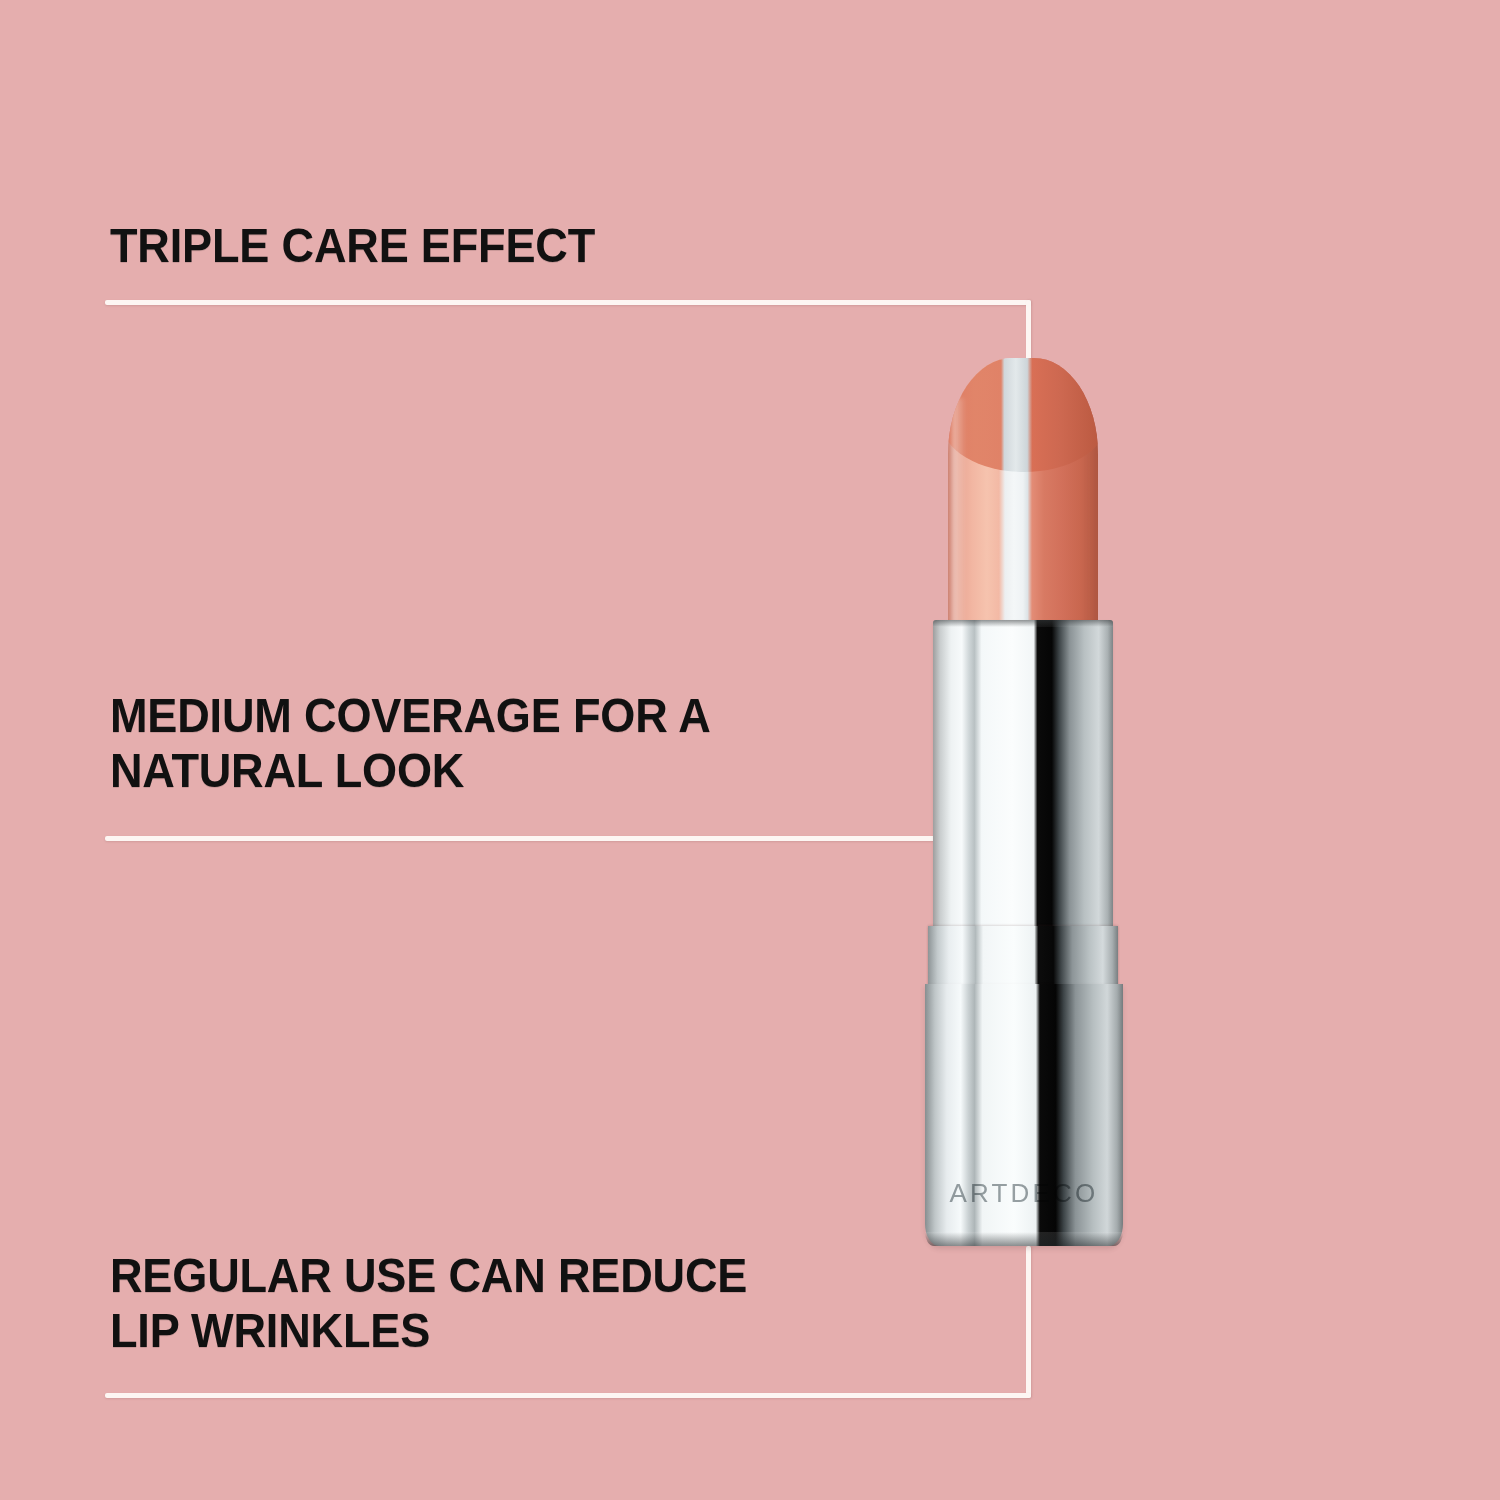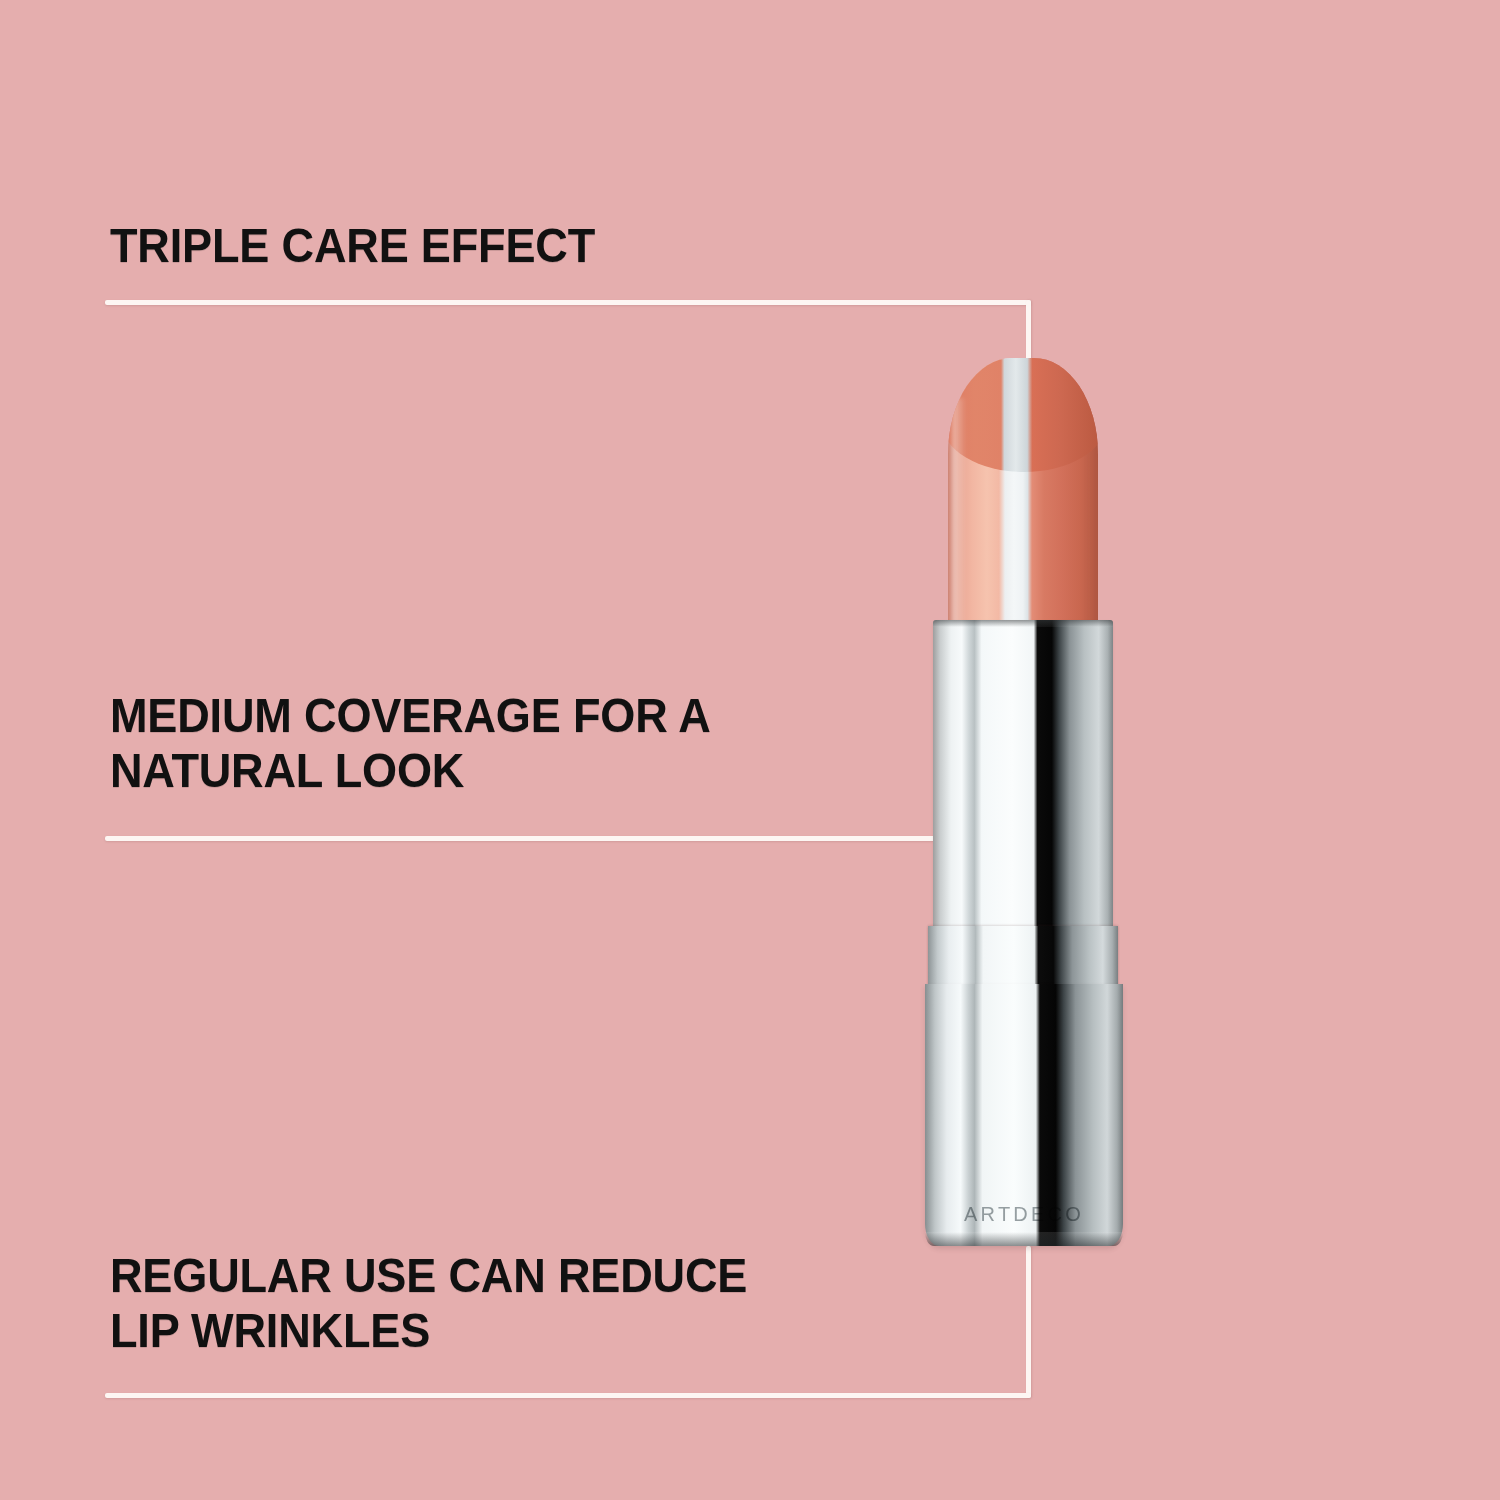--- a/index.html
+++ b/index.html
@@ -244,28 +244,27 @@
     border-radius: 0 0 14px 14px / 0 0 22px 22px;
   }
 
   
   #brand-logo {
     position: absolute;
     left: 25px;
     top: 838px;
     width: 198px;
     text-align: center;
-    font-size: 20px;
+    font-size: 26px;
     font-weight: 400;
     letter-spacing: 3.2px;
     color: #9aa1a4;
     text-shadow: 0 1px 0 rgba(255,255,255,0.65);
     mix-blend-mode: multiply;
     user-select: none;
-    margin-top: 25px;
   }
 </style>
 </head>
 <body>
 
 <div id="stage" style="background: rgb(229, 174, 174);">
 
   <div class="leader-h" id="leader-line-1-h"></div>
   <div class="leader-v" id="leader-line-1-v"></div>
 

